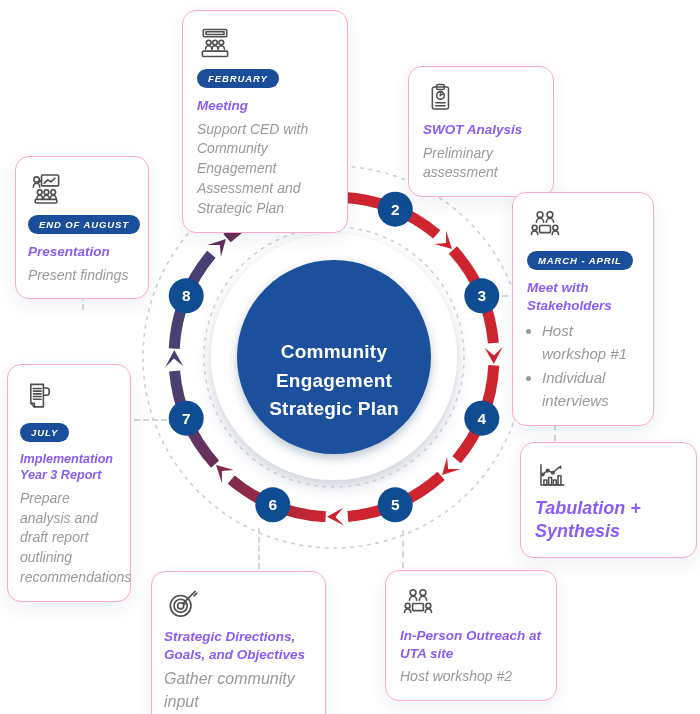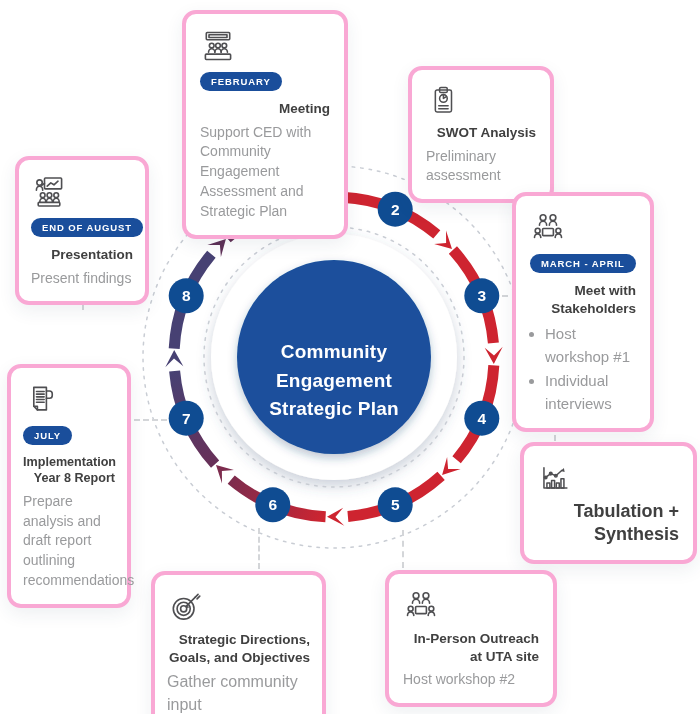--- a/index.html
+++ b/index.html
@@ -1,24 +1,24 @@
 <!DOCTYPE html>
 <html><head>
 <meta charset="utf-8">
 <style>
   html,body{margin:0;padding:0;background:#fff;}
   .stage{position:relative;width:700px;height:714px;background:#ffffff;overflow:hidden;
          font-family:"Liberation Sans",sans-serif;}
   
-  .card{position:absolute;background:#fff;border:4px solid #f9a8d4;border-radius:14px;
-        box-shadow:0 6px 18px rgba(40,60,90,0.08);padding:13px 14px;box-sizing:border-box;}
+  .card{position:absolute;background:#fff;border:1px solid #f9a8d4;border-radius:14px;
+        box-shadow:0 6px 18px rgba(40,60,90,0.08);padding:13px 14px;box-sizing:border-box;font-style:italic;}
   .card-icon{display:block;margin:1px 0 6px 0;}
   .badge{display:inline-block;background:#1a4e9b;color:#fff;font-size:9.5px;font-weight:bold;
          letter-spacing:.9px;padding:4px 11px;border-radius:11px;margin:2px 0 7px 0;white-space:nowrap;}
-  .card-title{font-size:13.5px;font-weight:bold;color:#404040;line-height:1.3;margin:2px 0 5px 0;text-align:right;}
+  .card-title{font-size:13.5px;font-weight:bold;color:#8b5cf6;line-height:1.3;margin:2px 0 5px 0;}
   .card-desc{font-size:14px;color:#999a9c;line-height:1.42;white-space:pre-line;}
   .card-bullets{margin:2px 0 0 0;padding-left:15px;font-size:15px;color:#999a9c;line-height:1.55;}
   .card1{left:182px;top:10px;width:166px;}
   .card2{left:408px;top:66px;width:146px;}
   .card3{left:512px;top:192px;width:142px;}
   .card4{left:520px;top:442px;width:177px;}
   .card4 .card-title{font-size:18px;margin-bottom:0;}
   .card5{left:385px;top:570px;width:172px;}
   .card6{left:151px;top:571px;width:175px;padding:13px 12px;}
   .card6 .card-desc{font-size:16px;}
@@ -244,21 +244,21 @@
       <path d="M12 6 H26 V31 H16 L12 27 Z"></path>
         <path d="M12 27 H16 V31"></path>
       <line x1="15" y1="10.5" x2="23.5" y2="10.5"></line>
         <line x1="15" y1="13.5" x2="23.5" y2="13.5"></line>
       <line x1="15" y1="16.5" x2="23.5" y2="16.5"></line>
         <line x1="15" y1="19.5" x2="23.5" y2="19.5"></line>
       <line x1="15" y1="22.5" x2="23.5" y2="22.5"></line>
       <path d="M26 10 h3.5 a3 3 0 0 1 3 3 v2 a3 3 0 0 1 -3 3 H26"></path>
     </svg>
     <span class="badge">JULY</span>
-    <div class="card-title">Implementation Year 8 Report</div>
+    <div class="card-title">Implementation Year 3 Report</div>
     <div class="card-desc">Prepare analysis and draft report outlining recommendations</div>
   </div>
 
   <div class="card card8">
     <svg class="card-icon lineicon" width="36" height="36" viewBox="0 0 40 40">
       <rect x="15" y="4.5" width="19" height="12" rx="1"></rect>
       <polyline points="18,13.5 22,9.8 25.5,12 30,8"></polyline>
       <circle cx="9.5" cy="9.5" r="3"></circle>
         <path d="M6 18a3.5 4.5 0 0 1 7 0"></path>
         <line x1="12" y1="12.5" x2="15" y2="10.5"></line>

